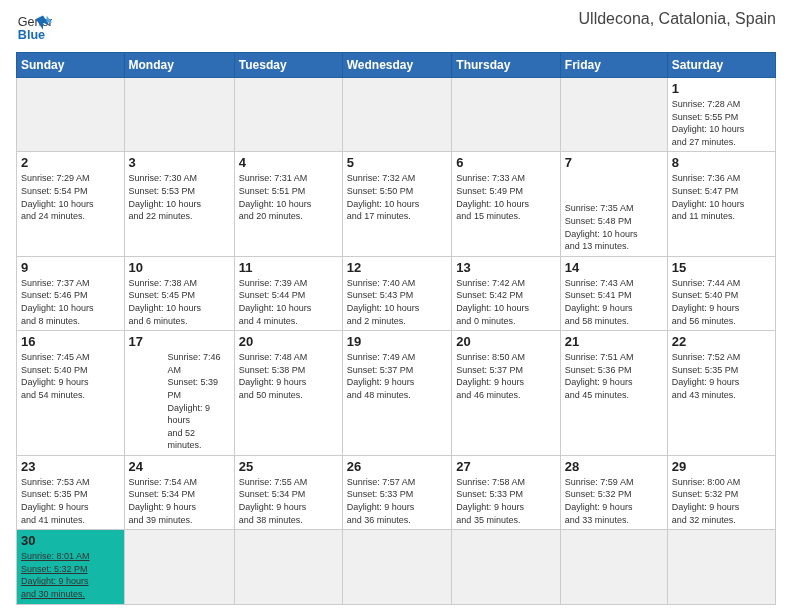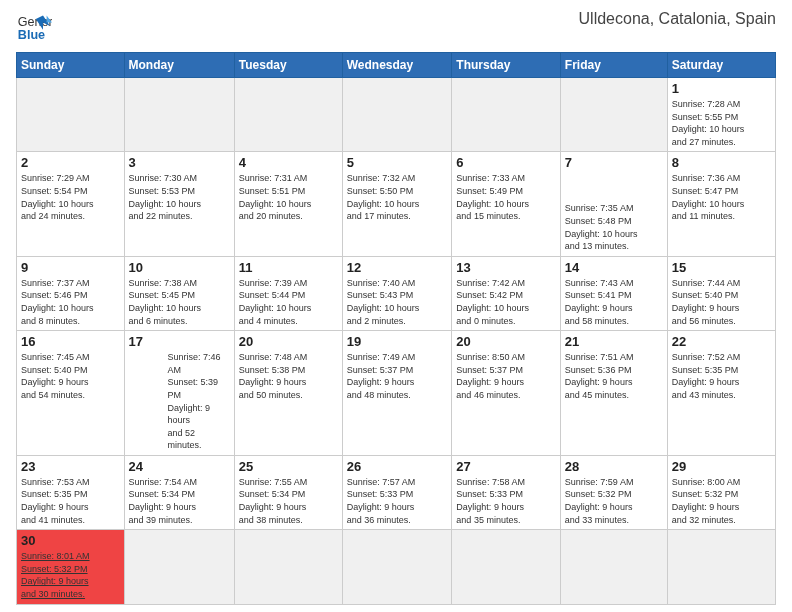--- a/index.html
+++ b/index.html
@@ -77,21 +77,21 @@
       color: #222;
       display: block;
       margin-bottom: 2px;
     }
     .day-info {
       font-size: 9px;
       color: #333;
       line-height: 1.4;
     }
     .last-row td {
-      background: #ef4444;
+      background: #14b8a6;
     }
   </style>
 </head>
 <body>
 
 <div class="page">
   <div class="header">
     <div class="logo">
       <svg class="logo-icon" viewBox="0 0 40 40">
         <text x="2" y="18" font-size="14" font-weight="normal" fill="#333" font-family="Arial">General</text>

